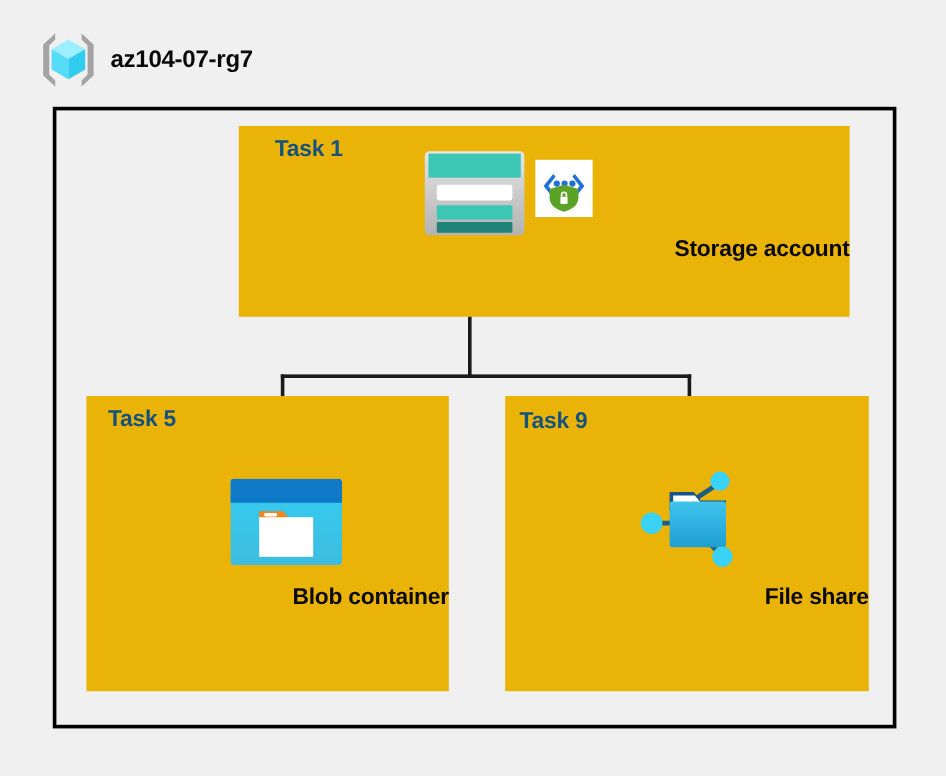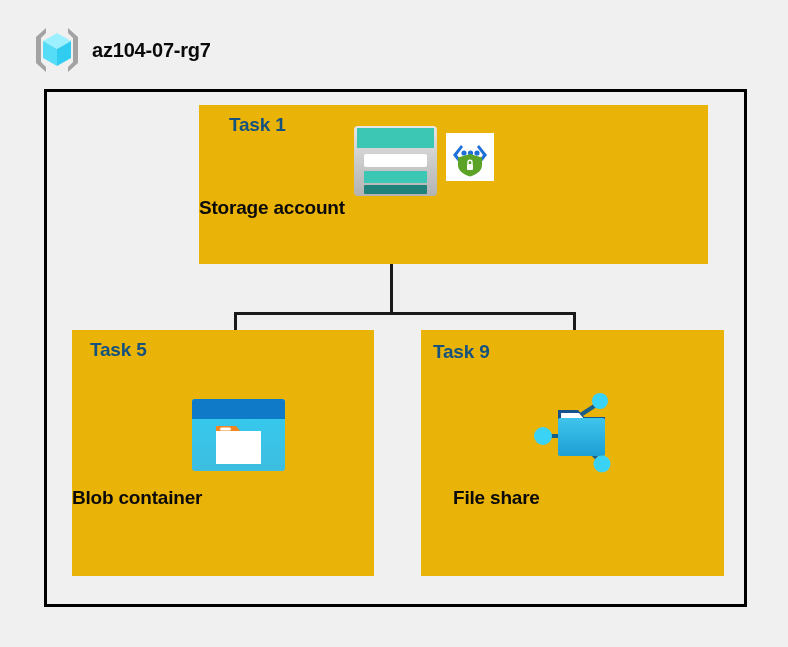--- a/index.html
+++ b/index.html
@@ -72,21 +72,21 @@
   #panel-task1 .task-label { left: 30px; top: 9px; }
   #panel-task5 .task-label { left: 18px; top: 9px; }
   #panel-task3 .task-label { left: 12px; top: 11px; }
 
   .res-label {
     position: absolute;
     font-size: 19px;
     font-weight: bold;
     color: #0a0a0a;
     white-space: nowrap;
-    text-align: left;
+    text-align: right;
     letter-spacing: -0.2px;
   }
 
   
   .node-icon { position: absolute; }
 
   
   .conn {
     position: absolute;
     background: #1a1a1a;
@@ -220,14 +220,14 @@
       <path d="M30 25 L48 25 L54 32 L72 32 L72 36 L30 36 Z" fill="#ffffff"></path>
 
       <rect x="27" y="30" width="47" height="38" rx="2" fill="url(#fsBody)"></rect>
 
       <circle cx="69" cy="13" r="8" fill="#3ad2f5"></circle>
       <circle cx="12" cy="48" r="9" fill="#3ad2f5"></circle>
       <circle cx="71" cy="76" r="8.5" fill="#3ad2f5"></circle>
     </svg>
   </span>
 
-  <span class="res-label" style="left:0; top:157px; width:303px;padding-left:32px;">File share</span>
+  <span class="res-label" style="left:0; top:157px; width:303px;">File share</span>
 </div>
 
 </body></html>

